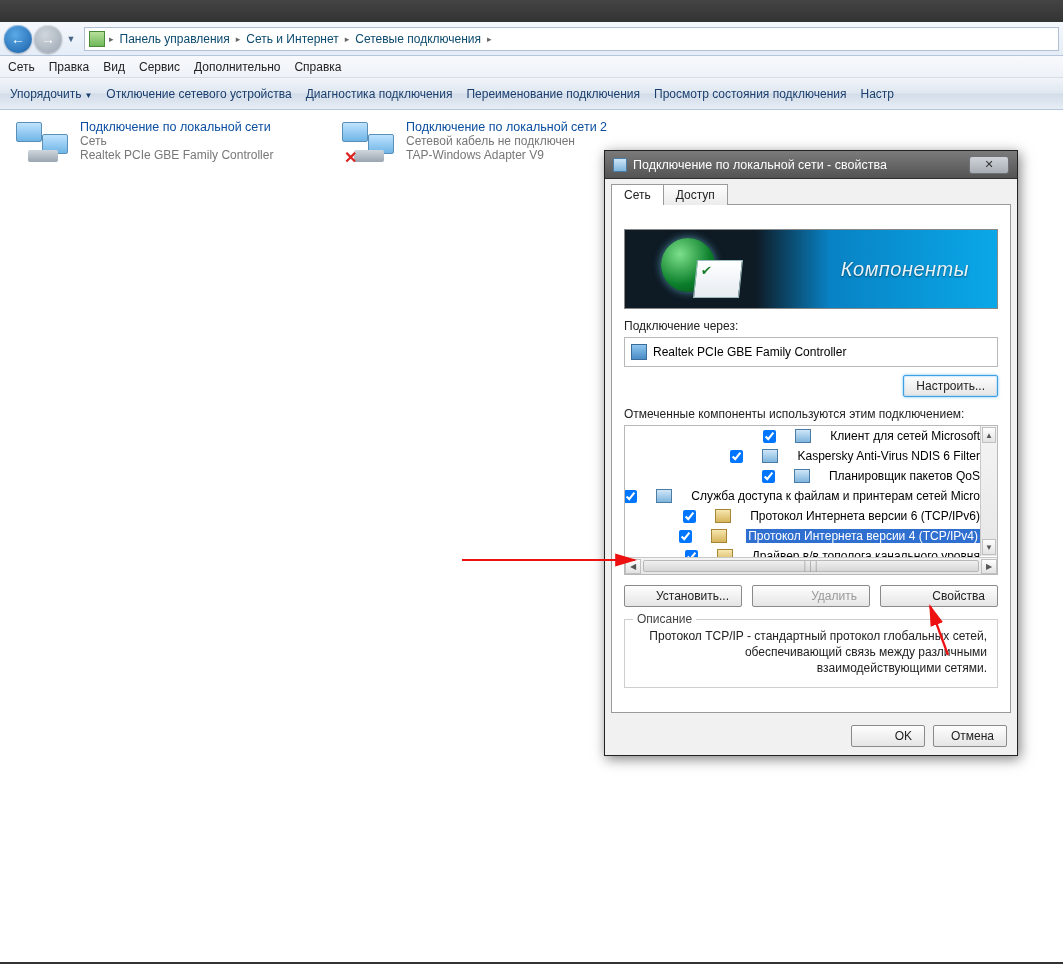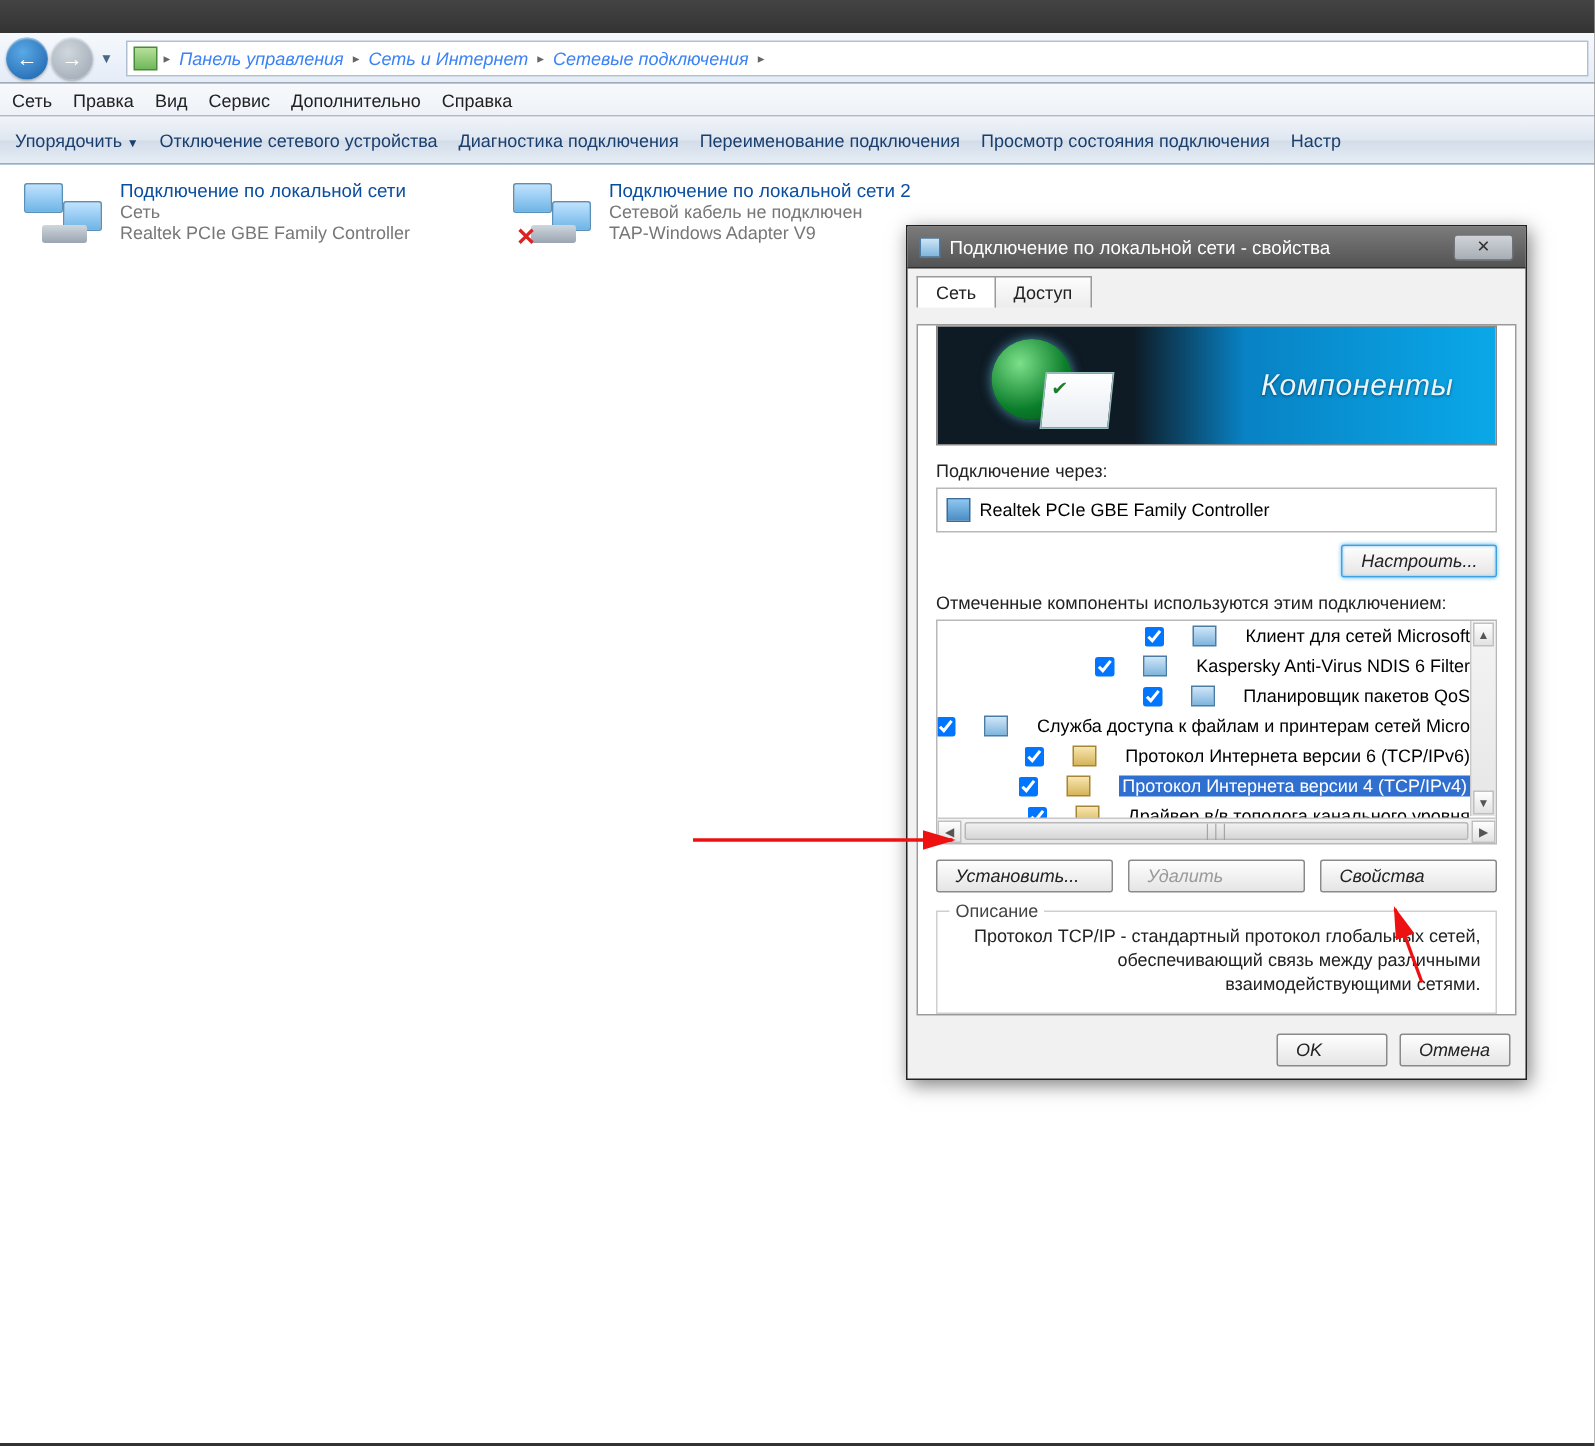--- a/index.html
+++ b/index.html
@@ -3,21 +3,21 @@
 <meta charset="utf-8">
 <style>
   *{box-sizing:border-box;font-family:"Segoe UI",Tahoma,Arial,sans-serif;font-size:12px;}
   body{margin:0;background:#333;width:1063px;height:964px;overflow:hidden;position:relative;}
   .win-top{background:linear-gradient(#444,#333);height:22px;}
   .nav-bar{background:linear-gradient(#f6f9fd,#e4ecf7);height:34px;display:flex;align-items:center;padding:0 4px;border-bottom:1px solid #b7c6da;}
   .nav-btn{width:28px;height:28px;border-radius:50%;background:radial-gradient(circle at 40% 35%,#5aa9e6,#1a5fa8);display:flex;align-items:center;justify-content:center;color:#fff;font-size:14px;margin-right:2px;box-shadow:inset 0 1px 1px rgba(255,255,255,.5),0 1px 2px rgba(0,0,0,.3);}
   .nav-btn.fwd{background:radial-gradient(circle at 40% 35%,#d0d6dd,#9aa5b1);}
   .nav-drop{width:14px;height:20px;display:flex;align-items:center;justify-content:center;font-size:9px;color:#4a6585;}
   .addr{flex:1;display:flex;align-items:center;background:#fff;border:1px solid #b0bfd2;height:24px;margin-left:6px;padding:0 4px;}
-  .addr .crumb{padding:0 6px;color:#3b82f6;font-style:italic;}
+  .addr .crumb{padding:0 6px;color:#0c4a6e;}
   .addr .sep{color:#666;font-size:9px;}
   .menu-bar{background:linear-gradient(#f7f9fc,#eef2f8);height:22px;display:flex;align-items:center;padding:0 8px;gap:14px;border-bottom:1px solid #d6dde7;}
   .menu-bar span{color:#222;}
   .cmd-bar{background:linear-gradient(#f1f4f9,#dfe7f0 48%,#d3dde9 52%,#e6edf5);height:32px;display:flex;align-items:center;padding:0 10px;gap:14px;border-bottom:1px solid #b7c6da;color:#1a3f6e;}
   .cmd-bar .itm{white-space:nowrap;}
   .cmd-bar .arr{font-size:8px;margin-left:3px;color:#1a3f6e;}
   .workspace{background:#fff;height:852px;position:relative;}
   .conn{position:absolute;display:flex;align-items:flex-start;gap:8px;}
   .conn.c1{left:14px;top:10px;}
   .conn.c2{left:340px;top:10px;}
@@ -30,31 +30,31 @@
   .conn-txt .title{color:#0a4ea0;font-size:12.5px;}
   .conn-txt .sub{color:#777;font-size:12px;}
 
   .dlg{position:absolute;left:604px;top:40px;width:414px;border:1px solid #222;background:#f1f1f1;box-shadow:2px 3px 12px rgba(0,0,0,.5);padding-bottom:2px;}
   .dlg-title{height:28px;background:linear-gradient(#7b7b7b,#535353);display:flex;align-items:center;color:#fff;padding:0 8px;border-bottom:1px solid #2f2f2f;}
   .dlg-title .t{flex:1;font-size:12.5px;}
   .dlg-close{width:40px;height:18px;background:linear-gradient(#d0d4d9,#a7adb4);border:1px solid #6f7378;border-radius:3px;display:flex;align-items:center;justify-content:center;font-size:11px;color:#333;}
   .tabs{display:flex;margin-top:4px;margin-left:6px;}
   .tab{padding:3px 12px;border:1px solid #9a9a9a;border-bottom:none;background:linear-gradient(#fdfdfd,#ececec);position:relative;top:1px;margin-right:-1px;color:#222;}
   .tab.active{background:#fff;z-index:2;}
-  .tab-panel{border:1px solid #9a9a9a;margin:12px 6px 6px;padding:0 12px;background:#fff;}
+  .tab-panel{border:1px solid #9a9a9a;margin:0 6px 6px;padding:24px 12px;background:#fff;}
   .banner{height:80px;border:1px solid #888;background:linear-gradient(90deg,#0e1a24 0%,#0e1a24 35%,#0882c4 55%,#0aa8e8 100%);position:relative;display:flex;align-items:center;justify-content:flex-end;padding-right:28px;overflow:hidden;}
   .globe{width:54px;height:54px;border-radius:50%;background:radial-gradient(circle at 35% 30%,#7de08a,#0a7d2a 60%,#064d18);position:absolute;left:36px;top:8px;box-shadow:0 0 8px rgba(120,220,255,.6);}
   .sheet{position:absolute;left:70px;top:30px;width:46px;height:38px;background:linear-gradient(#fff,#e6ecf2);border:1px solid #9bb;transform:skewX(-6deg);}
   .sheet::before{content:"✔";position:absolute;left:4px;top:2px;color:#1a7d2a;font-size:13px;}
   .banner-txt{color:#e9f4fb;font-size:20px;font-style:italic;letter-spacing:.5px;text-shadow:0 1px 2px rgba(0,0,0,.5);}
   .lbl{margin:10px 0 4px;color:#222;}
   .adapter-box{border:1px solid #b8b8b8;height:30px;display:flex;align-items:center;padding:0 6px;gap:6px;}
   .adapter-ic{width:16px;height:16px;background:linear-gradient(#8fc6ef,#4a8cc6);border:1px solid #3a6b99;}
   .cfg-row{display:flex;justify-content:flex-end;margin:8px 0 4px;}
-  .btn{background:linear-gradient(#fefefe,#e5e5e5);border:1px solid #8a8a8a;padding:3px 12px;color:#222;min-width:84px;text-align:left;border-radius:2px;font-style:italic;}
+  .btn{background:linear-gradient(#fefefe,#e5e5e5);border:1px solid #8a8a8a;padding:3px 12px;color:#222;min-width:84px;text-align:right;border-radius:2px;}
   .btn.hl{border:1px solid #3ea0e0;box-shadow:0 0 2px #6ec1f5 inset,0 0 3px #6ec1f5;}
   .btn.dis{color:#9a9a9a;}
   .comp-list{border:1px solid #b8b8b8;height:150px;margin-top:4px;position:relative;overflow:hidden;}
   .cl-inner{position:absolute;left:0;top:0;right:17px;overflow:hidden;}
   .comp-row{display:flex;align-items:center;height:20px;padding-left:4px;gap:19px;white-space:nowrap;justify-content:flex-end;}
   .comp-row input{margin:0;}
   .comp-ic{width:16px;height:14px;background:linear-gradient(#cfe6f7,#7fb5dd);border:1px solid #4a7ca5;flex:0 0 16px;}
   .comp-ic.y{background:linear-gradient(#f7e6b0,#d6b45a);border-color:#a58536;}
   .comp-row.sel .txt{background:#2f6fd0;color:#fff;padding:0 2px;}
   .vbar{position:absolute;right:0;top:0;width:17px;height:130px;background:linear-gradient(#f4f4f4,#e6e6e6);border-left:1px solid #c8c8c8;}

